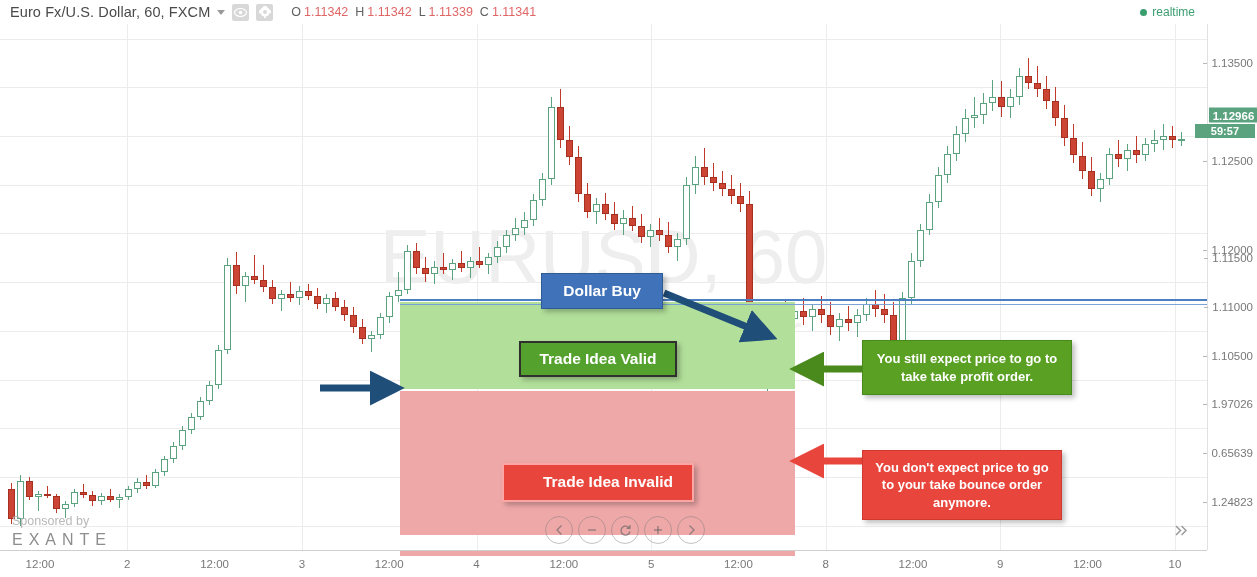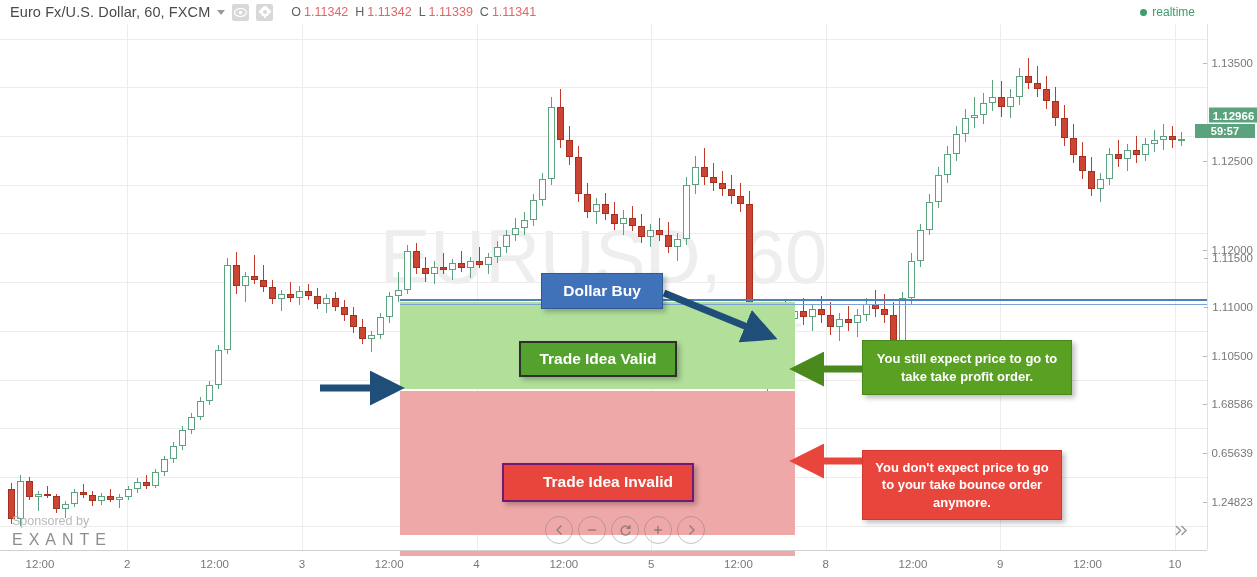--- a/index.html
+++ b/index.html
@@ -171,21 +171,21 @@
   }
   #label-stop-loss {
     background: #3f72b8; border: 1px solid #2e5a96;
     font-size: 15.5px;
   }
   #label-trade-valid {
     background: #55a12e; border: 2px solid #2f2f2f;
     font-size: 15.5px;
   }
   #label-trade-invalid {
-    background: #e8463c; border: 2px solid #701a75;
+    background: #e8463c; border: 2px solid #fca5a5;
     font-size: 15.5px;
     padding-left: 20px;
   }
   #note-green {
     background: #5aa022; border: 1px solid #4a8a1c;
     font-size: 13px; padding: 8px 10px;
   }
   #note-red {
     background: #e8463c; border: 1px solid #cf392f;
     font-size: 13px; padding: 8px 10px;
@@ -816,21 +816,21 @@
   </div>
 
   <div id="price-axis">
       <div class="price-tick" style="top: 14.6111px;">1.14000</div>
       <div class="price-tick" style="top: 63.3148px;">1.13500</div>
       <div class="price-tick" style="top: 160.722px;">1.12500</div>
       <div class="price-tick" style="top: 226px; margin-top: 24px;">1.12000</div>
       <div class="price-tick" style="top: 258.13px;">1.11500</div>
       <div class="price-tick" style="top: 306.833px;">1.11000</div>
       <div class="price-tick" style="top: 355.537px;">1.10500</div>
-      <div class="price-tick" style="top: 404.241px;">1.68586</div>
+      <div class="price-tick" style="top: 404.241px;">1.97026</div>
       <div class="price-tick" style="top: 452.944px;">0.65639</div>
       <div class="price-tick" style="top: 501.648px;">1.24823</div>
       <div id="price-badge" style="top: 115.33px; background: rgb(91, 163, 127);">1.12966</div>
       <div id="countdown-badge" style="top: 124.33px; background: rgb(91, 163, 127);">59:57</div>
     </div>
 
   <div id="time-axis">
     <div id="time-range-hl" style="left: 400px; width: 395px; background: rgb(239, 168, 168);"></div>
   <div class="time-tick" style="left: 40px;">12:00</div>
       <div class="time-tick" style="left: 127.3px;">2</div>

